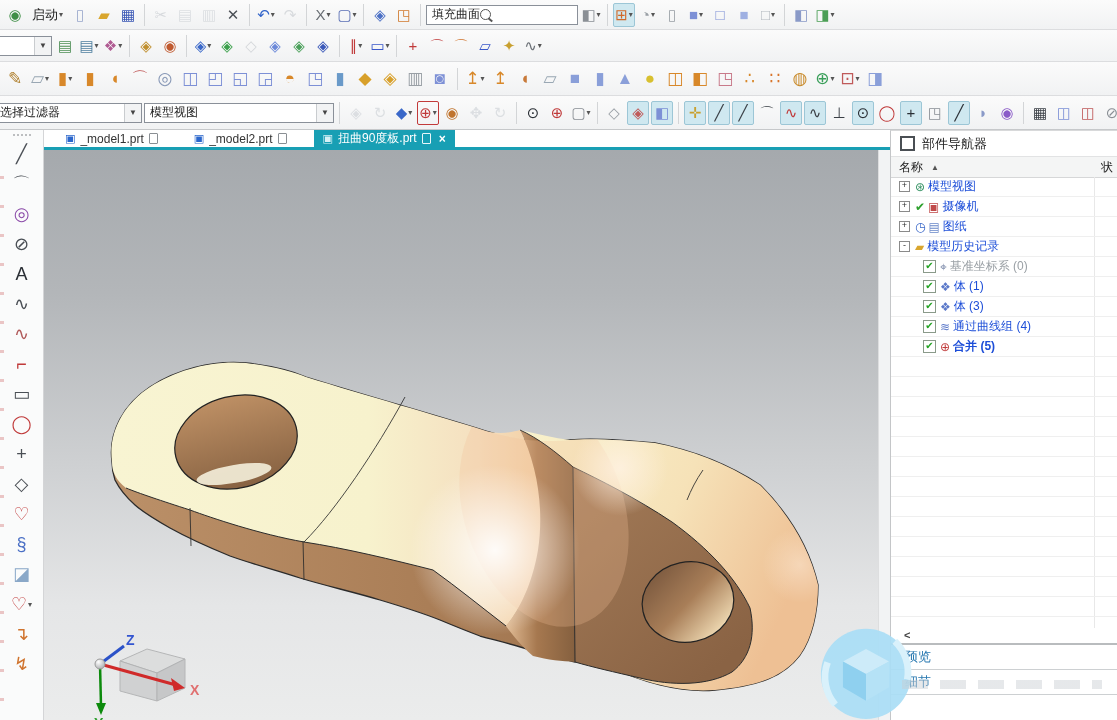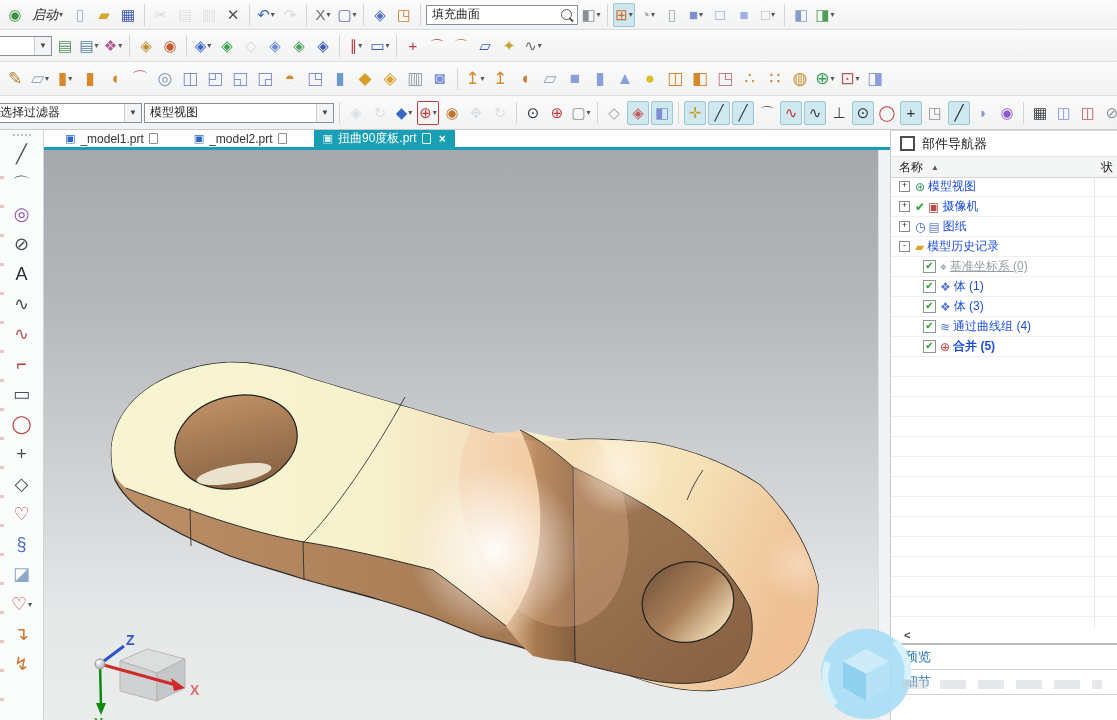--- a/index.html
+++ b/index.html
@@ -10,32 +10,32 @@
         background:linear-gradient(#fbfbfb,#f1f2f3);border-bottom:1px solid #dcdddf;
         box-sizing:border-box;padding:0 4px;gap:2px;overflow:hidden;}
   #r1{top:0;height:30px;}
   #r2{top:30px;height:32px;}
   #r3{top:62px;height:34px;gap:3px;}
   #r4{top:96px;height:34px;border-bottom:1px solid #c6c8ca;}
   .tbtn{height:24px;min-width:22px;display:flex;align-items:center;justify-content:center;
         border-radius:2px;padding:0 1px;box-sizing:border-box;}
   .tbtn .g{font-size:15px;line-height:1;}
   #r3 .tbtn .g{font-size:17px;}
-  .tbtn.txt{padding:0 4px;font-size:13px;color:#222;font-style:italic;}
+  .tbtn.txt{padding:0 4px;font-size:13px;color:#222;}
   .tbtn.dis{opacity:.5;}
   .tbtn.tog{background:#cfe8f0;border:1px solid #9cc6d6;}
   .tbtn.hl{border:1px solid #c23a3a;}
   .dar{font-size:8px;color:#555;margin-left:1px;}
   .tsep{width:1px;height:22px;background:#d3d5d7;margin:0 3px;flex:none;}
   .combo{height:20px;border:1px solid #8a9099;background:#fff;display:flex;align-items:center;
         justify-content:space-between;font-size:12px;color:#222;padding:0 0 0 5px;flex:none;box-sizing:border-box;}
   .combo .carrow{font-size:8px;color:#444;border-left:1px solid #c9cccf;align-self:stretch;
         display:flex;align-items:center;padding:0 4px;margin-left:4px;background:#f2f3f4;}
   .searchbox{width:152px;height:20px;border:1px solid #8a9099;background:#fff;display:flex;
-        align-items:center;justify-content:space-between;font-size:12px;color:#222;
+        align-items:center;font-size:12px;color:#222;
         padding:0 5px;flex:none;box-sizing:border-box;}
   .mag{width:9px;height:9px;border:1.5px solid #555;border-radius:50%;position:relative;flex:none;}
   .mag::after{content:"";position:absolute;width:5px;height:1.5px;background:#555;
         transform:rotate(40deg);left:7px;top:9px;}
   
   #tabbar{position:absolute;left:44px;top:130px;width:834px;height:17px;background:#fff;
         border-bottom:3px solid #189fb4;display:flex;align-items:stretch;padding-left:12px;box-sizing:content-box;}
   .tab{display:flex;align-items:center;gap:5px;padding:0 9px;margin-right:18px;font-size:12px;color:#333;white-space:nowrap;}
   .tab .cube{font-size:11px;color:#2a66cc;}
   .tab.active{background:#189fb4;color:#fff;}
@@ -70,21 +70,21 @@
   .statline{position:absolute;top:46px;bottom:92px;right:22px;width:1px;background:#e8e8e8;}
   #tree{position:absolute;top:46px;left:0;right:0;bottom:92px;overflow:hidden;}
   .trow{height:20px;display:flex;align-items:center;font-size:12px;border-bottom:1px solid #efefef;
         box-sizing:border-box;}
   .exp{width:9px;height:9px;border:1px solid #8a8a8a;background:#fff;font-size:9px;line-height:7px;
         text-align:center;color:#333;margin-right:5px;flex:none;}
   .chk{width:11px;height:11px;border:1px solid #8a9a8a;background:#fff;color:#23a223;font-size:10px;
         line-height:10px;text-align:center;margin-right:4px;flex:none;font-weight:bold;}
   .ticn{font-size:12px;margin-right:3px;line-height:1;}
   .tlabel{color:#1d4ed8;white-space:nowrap;}
-  .tlabel.gray{color:#9aa0a5;text-decoration:underline;}
+  .tlabel.gray{color:#9aa0a5;}
   .tlabel.bold{font-weight:bold;}
   #pbottom{position:absolute;left:0;right:0;bottom:0;height:92px;background:#fff;}
   .collapse-row{height:15px;display:flex;align-items:center;padding-left:13px;
         border-bottom:2px solid #b9bcbe;}
   .collapse-btn{font-size:11px;color:#444;font-weight:bold;line-height:1;}
   .sect{height:24px;display:flex;align-items:center;padding-left:14px;font-size:13px;
         color:#2878b0;border-bottom:1px solid #cdd0d2;}
   
   #watermark{position:absolute;left:818px;top:624px;width:299px;height:96px;pointer-events:none;
         z-index:60;overflow:hidden;}

